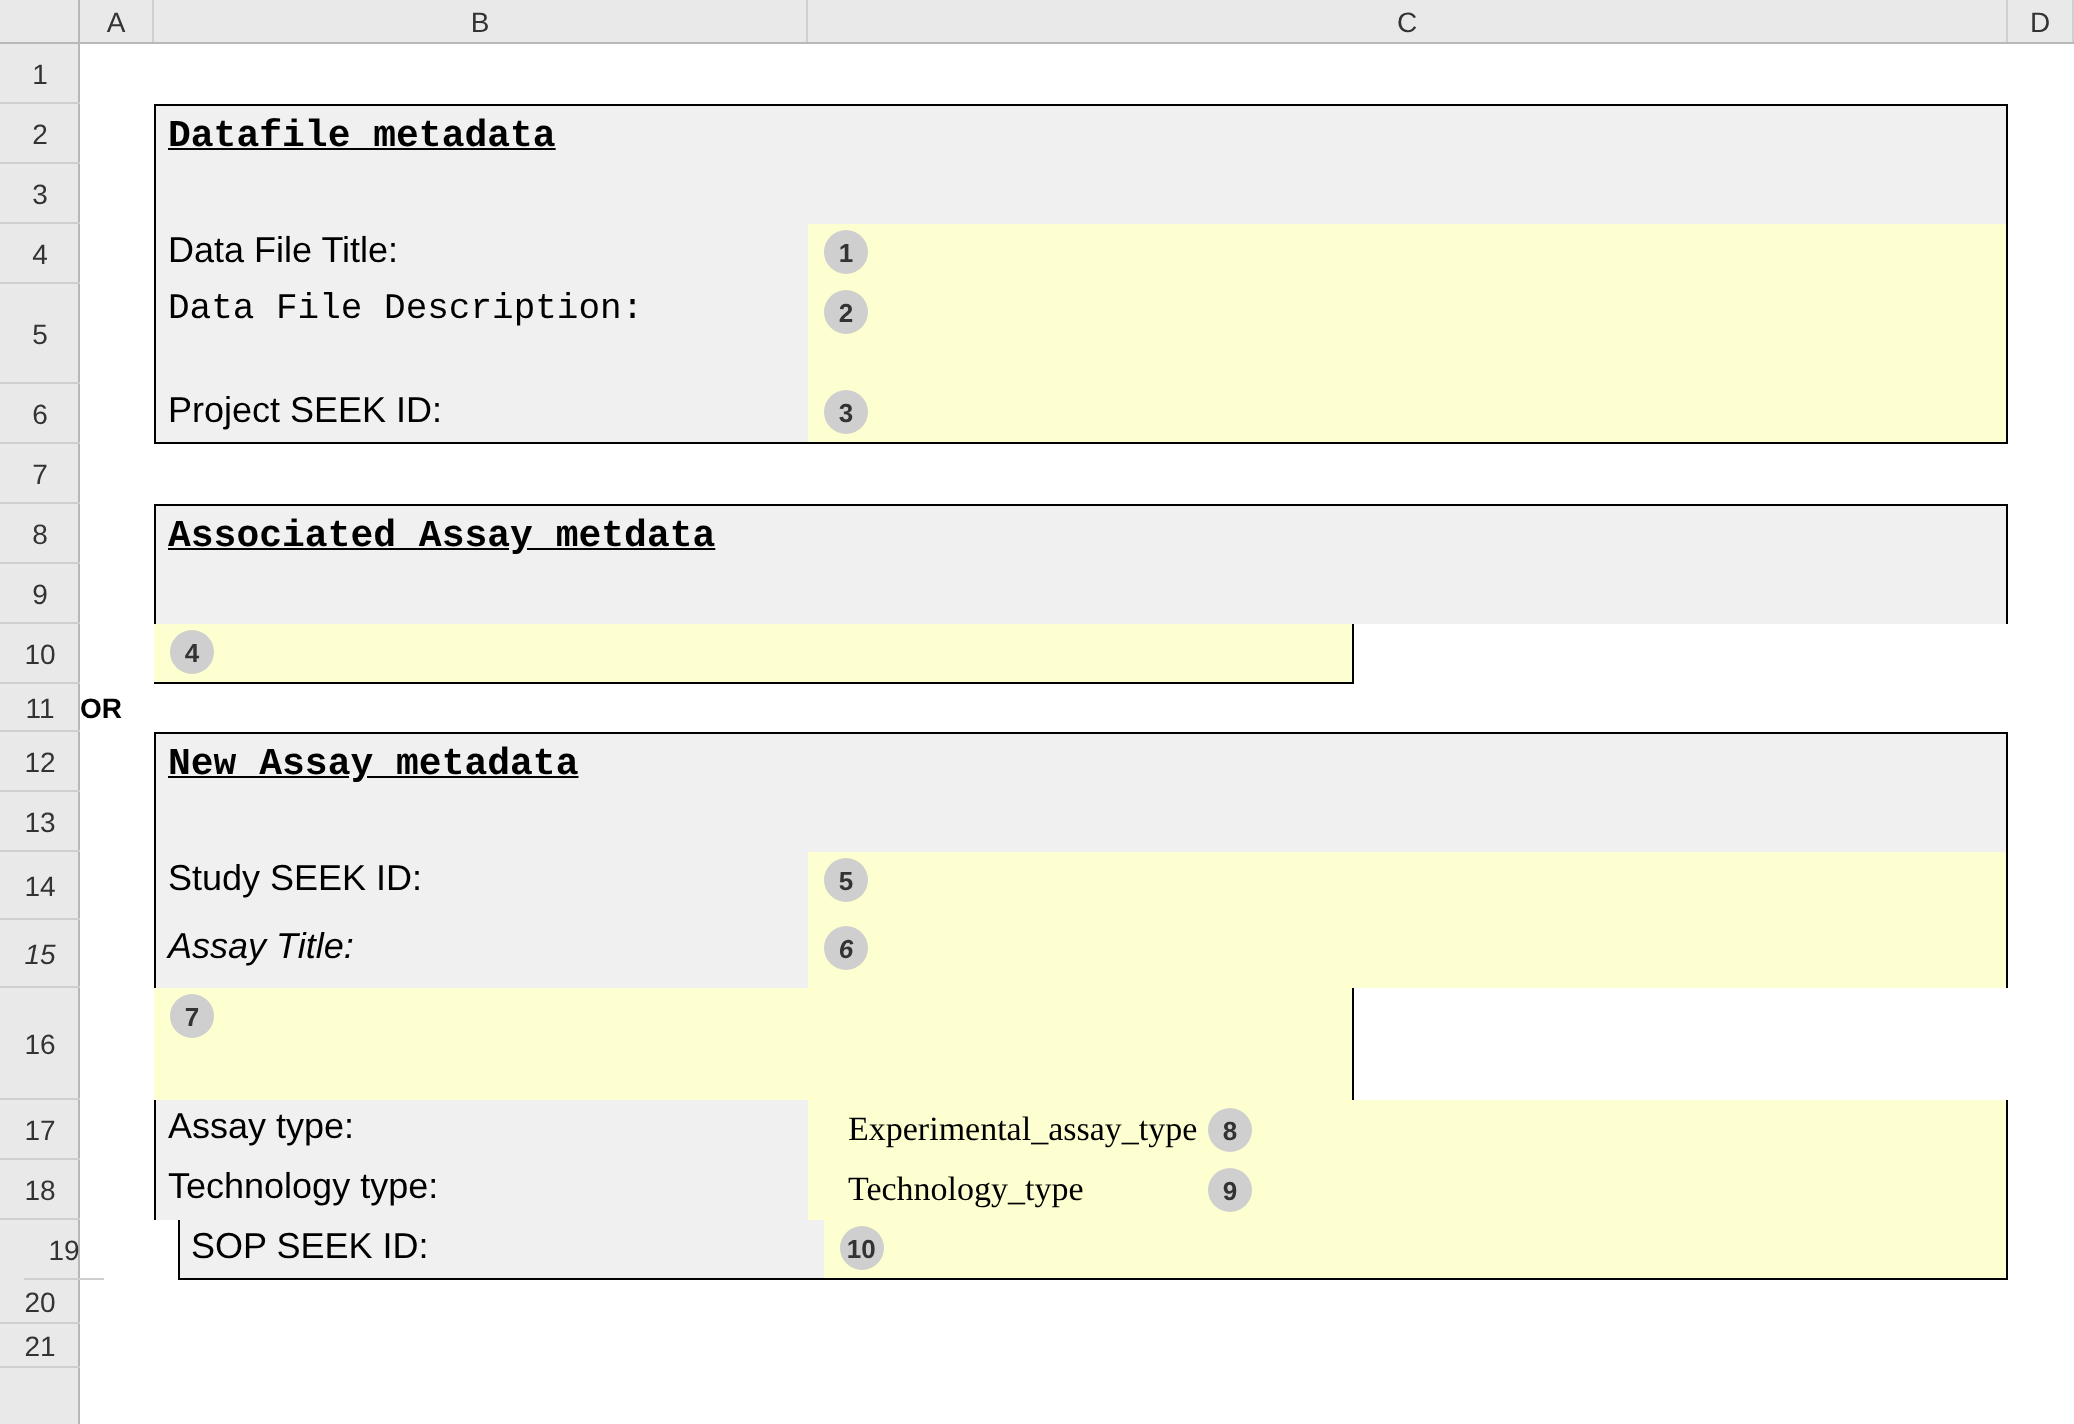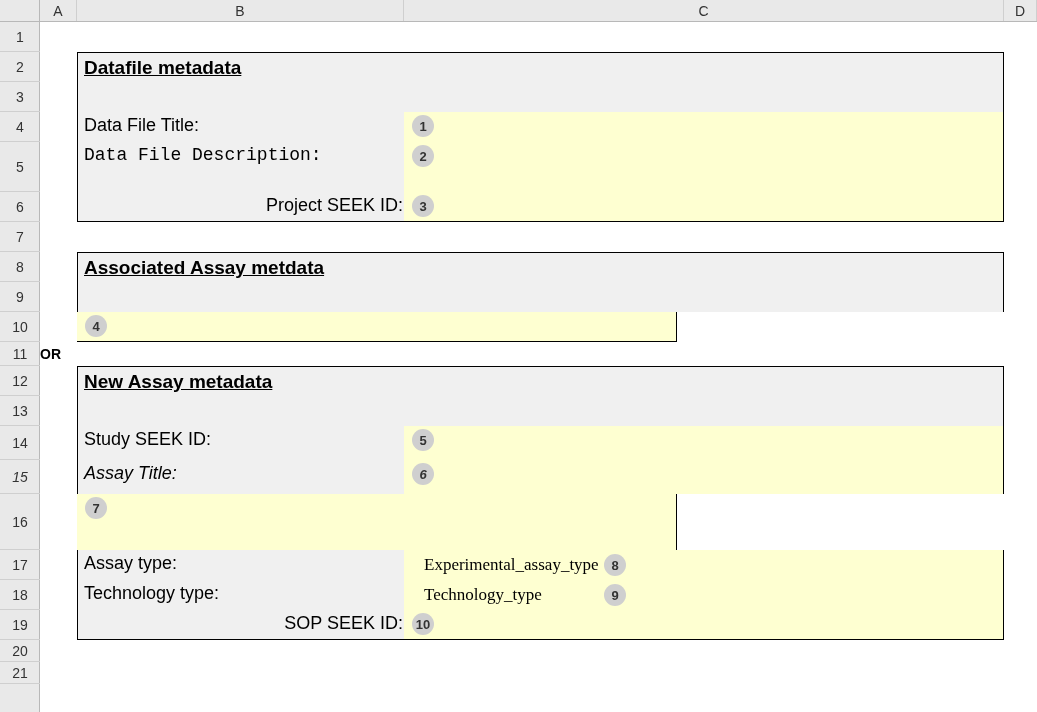--- a/index.html
+++ b/index.html
@@ -72,21 +72,21 @@
   .rh9  { height: 30px; }
   .rh10 { height: 30px; }
   .rh11 { height: 24px; }
   .rh12 { height: 30px; }
   .rh13 { height: 30px; }
   .rh14 { height: 34px; }
   .rh15 { height: 34px; font-style: italic; }
   .rh16 { height: 56px; }
   .rh17 { height: 30px; }
   .rh18 { height: 30px; }
-  .rh19 { height: 30px; }
+  .rh19 { height: 30px; margin-left: 12px; }
   .rh20 { height: 22px; }
   .rh21 { height: 22px; }
 
   .grid {
     position: absolute;
     top: 22px; left: 40px; right: 0; bottom: 0;
   }
   .row {
     display: flex;
   }
@@ -96,29 +96,30 @@
   }
   .cA { width: 37px; }
   .cB { width: 327px; }
   .cC { width: 600px; }
   .cD { width: 33px; }
 
   
   .box-grey { background: #f0f0f0; }
   .box-yellow { background: #feffd1; }
   .border-top    { border-top: 1.5px solid #000; }
-  .border-bottom { border-bottom: 1.5px solid #000; text-align: right; }
+  .border-bottom { border-bottom: 1.5px solid #000; }
   .border-left   { border-left: 1.5px solid #000; }
   .border-right  { border-right: 1.5px solid #000; }
 
   .hdr {
     font-size: 19px;
     font-weight: bold;
     text-decoration: underline;
     padding: 4px 6px 2px 6px;
+    font-family: Liberation Mono, monospace;
   }
   .lab {
     font-size: 18px;
     padding: 3px 1px 3px 6px;
   }
   .lab-top { padding-top: 3px; font-family: Liberation Mono, monospace; }
   .or {
     font-size: 14px;
     font-weight: bold;
     padding-left: 0;

